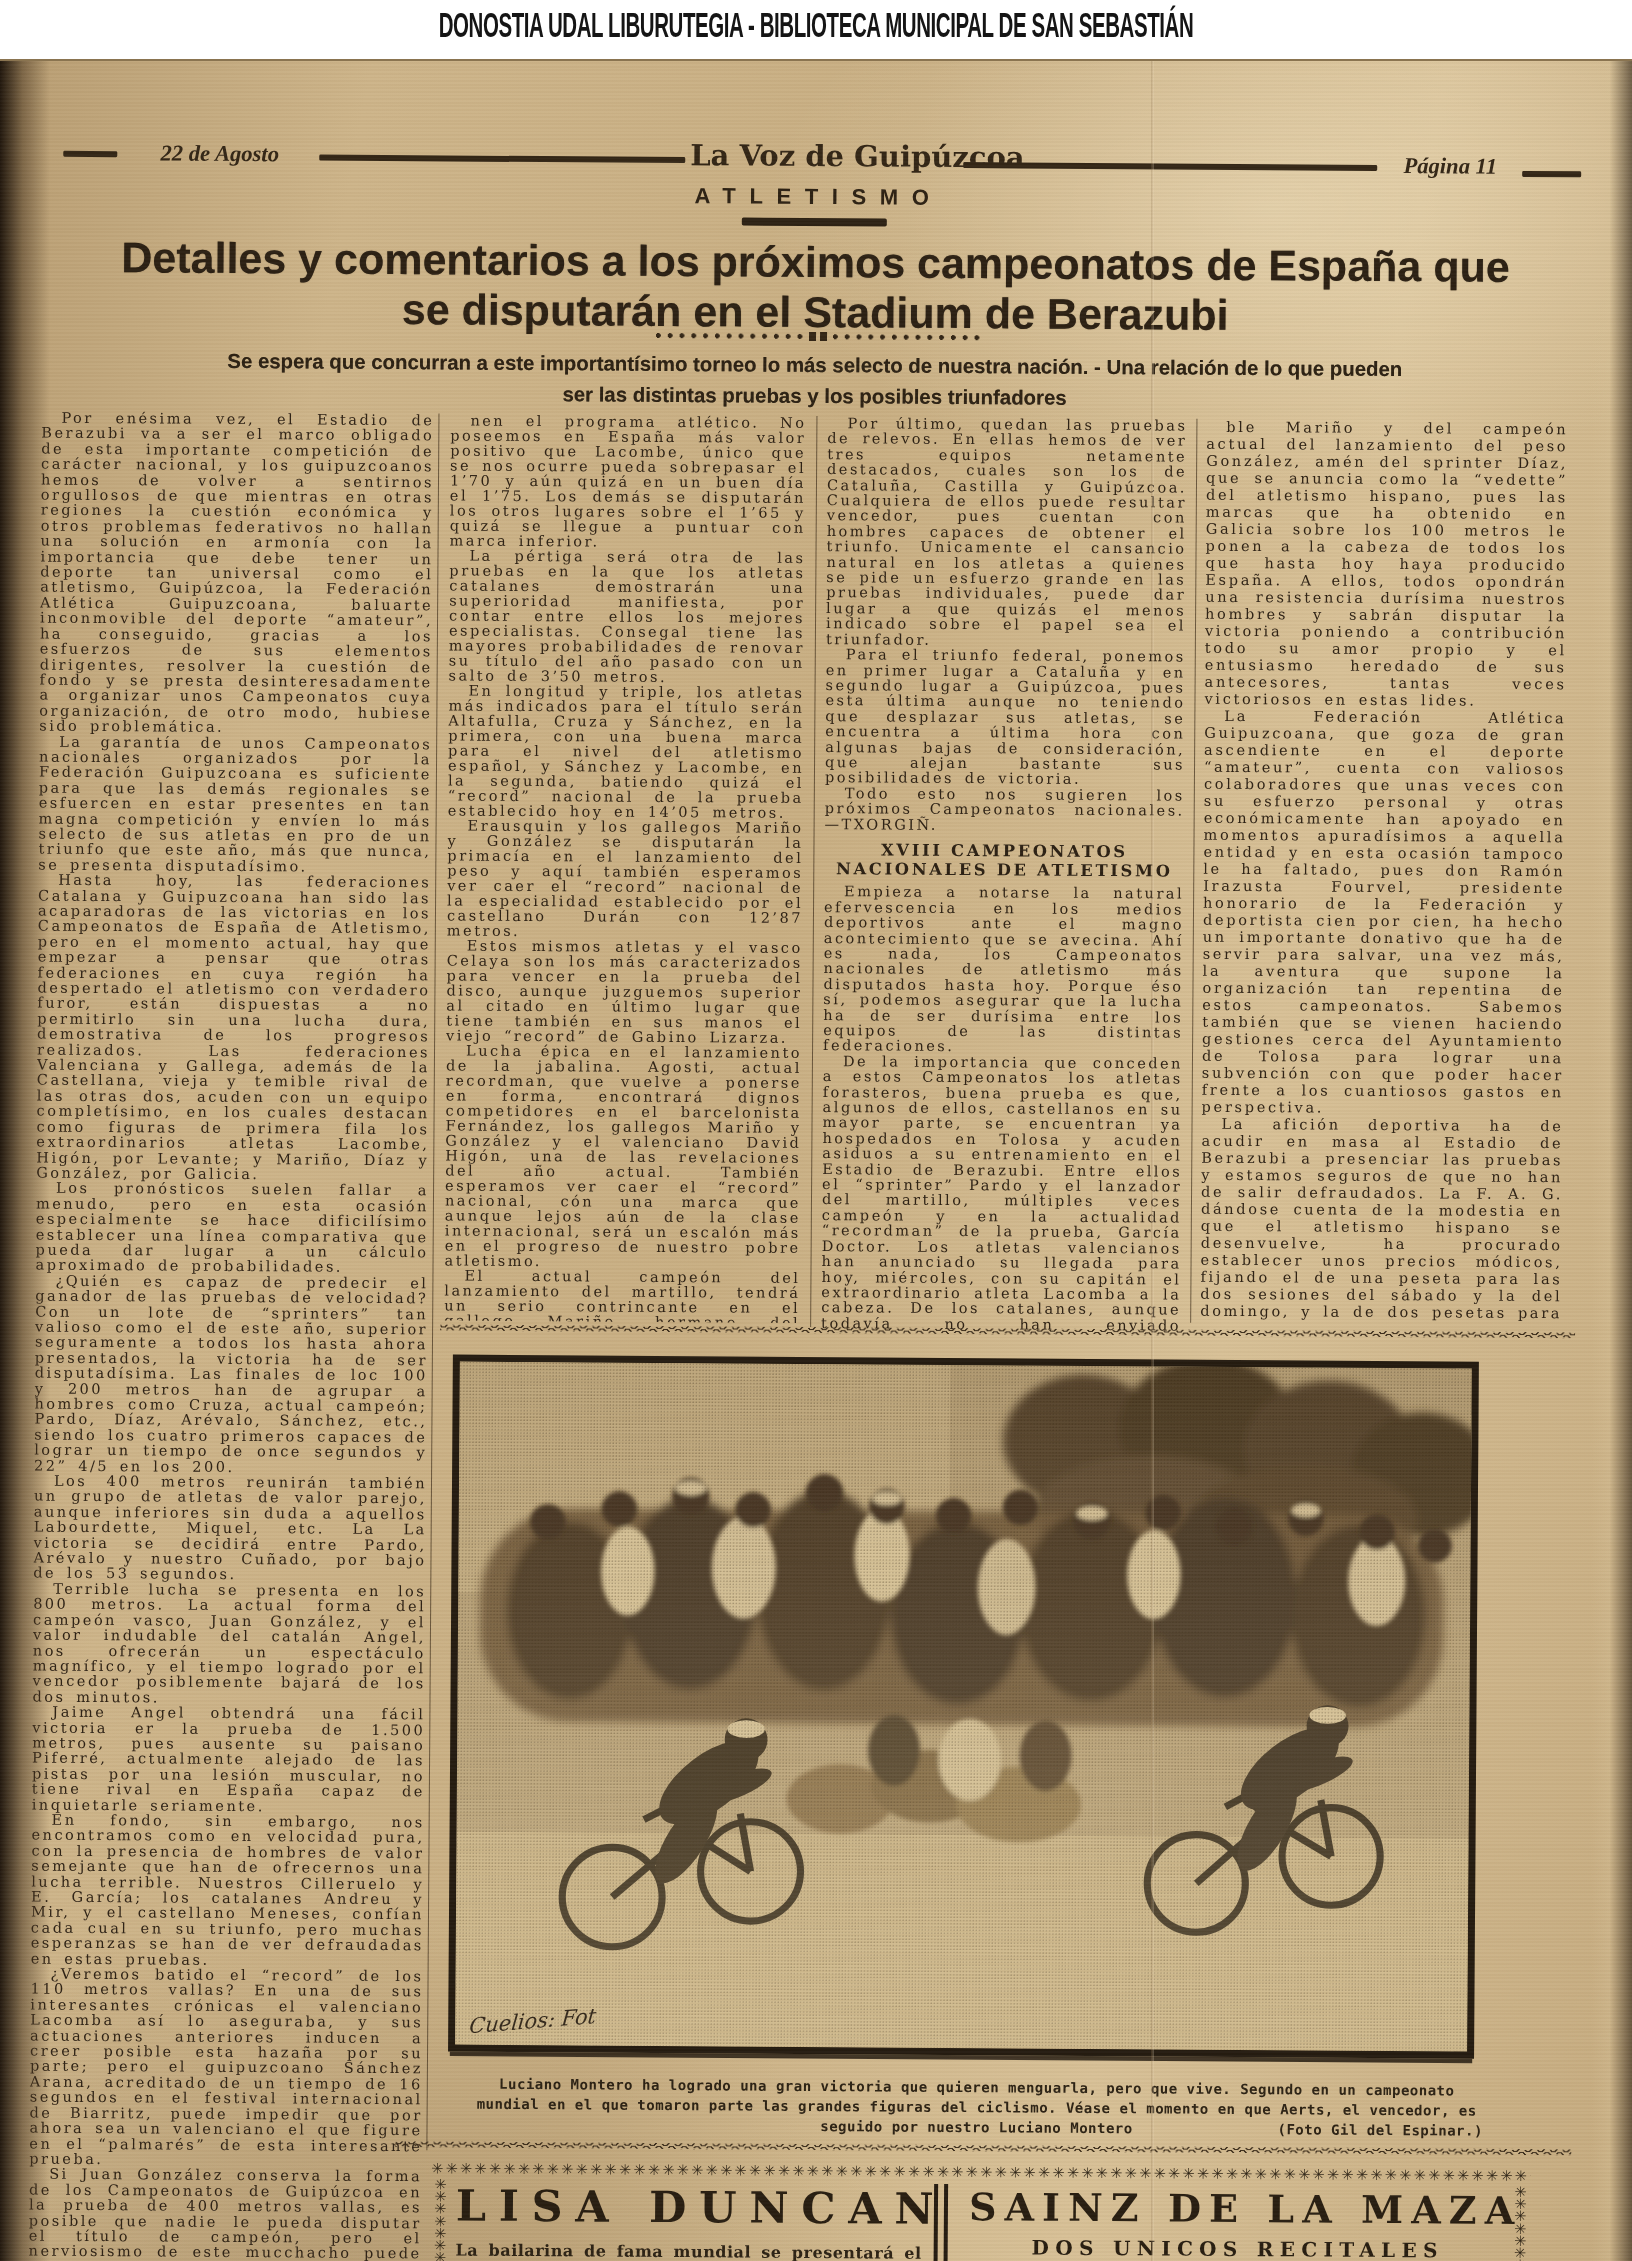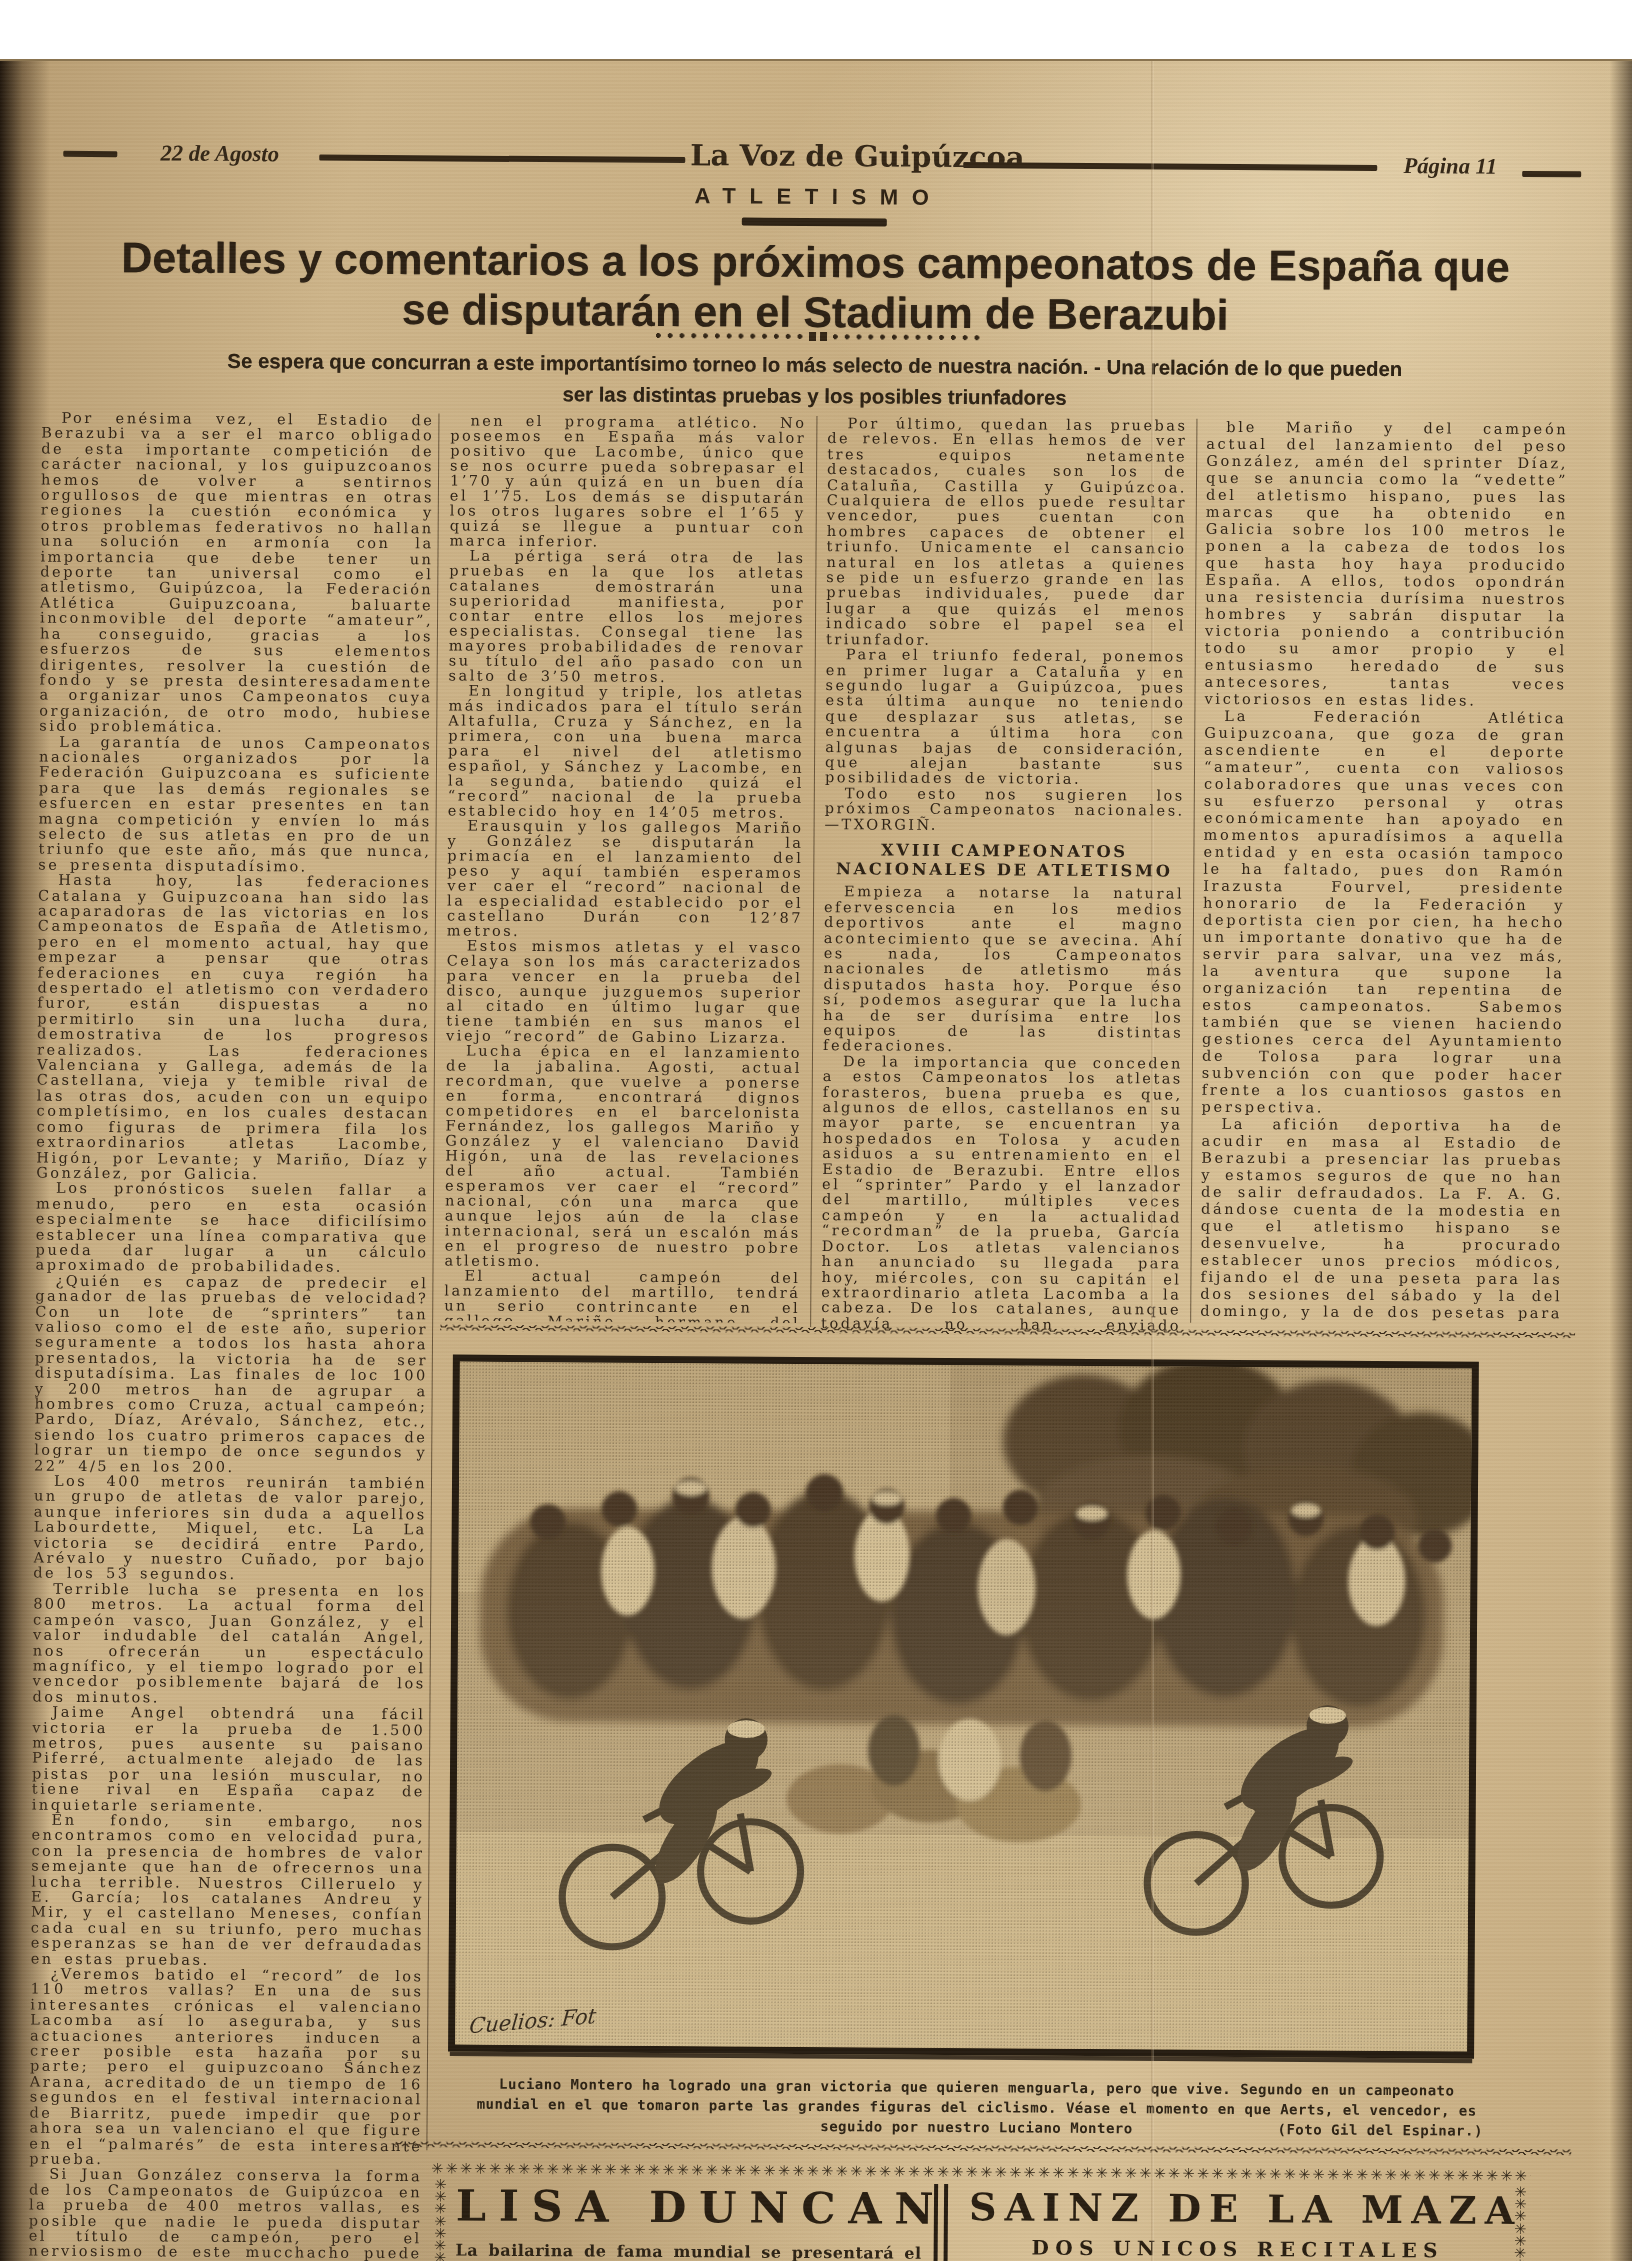--- a/index.html
+++ b/index.html
@@ -79,20 +79,23 @@
   .ad-title{font-family:"DejaVu Serif",serif;font-weight:bold;color:#271d10;text-align:center;white-space:nowrap;}
   .ad-body{font-family:"DejaVu Serif",serif;font-size:16px;line-height:23.5px;color:#2c2214;
       text-align:justify;font-weight:bold;letter-spacing:0.5px;}
   .vdouble{position:absolute;width:3.6px;background:#241b10;}
 </style>
 </head>
 <body>
 
 <div class="stage">
 
+  <div class="white-band">
+    <div class="library-header">DONOSTIA UDAL LIBURUTEGIA - BIBLIOTECA MUNICIPAL DE SAN SEBASTIÁN</div>
+  </div>
 
   <div class="paper">
     <div class="rot">
 
       <div class="abs hbar" style="left:63px;top:95px;width:54px;"></div>
       <div class="abs mast-text" style="left:129px;top:84px;width:181px;text-align:center;">22 de Agosto</div>
       <div class="abs hbar" style="left:319px;top:97px;width:366px;"></div>
       <div class="abs mast-title" style="left:690px;top:78px;width:267px;">La Voz de Guipúzcoa</div>
       <div class="abs hbar" style="left:963px;top:100px;width:414px;"></div>
       <div class="abs mast-text" style="left:1382px;top:88px;width:136px;text-align:center;">Página 11</div>

